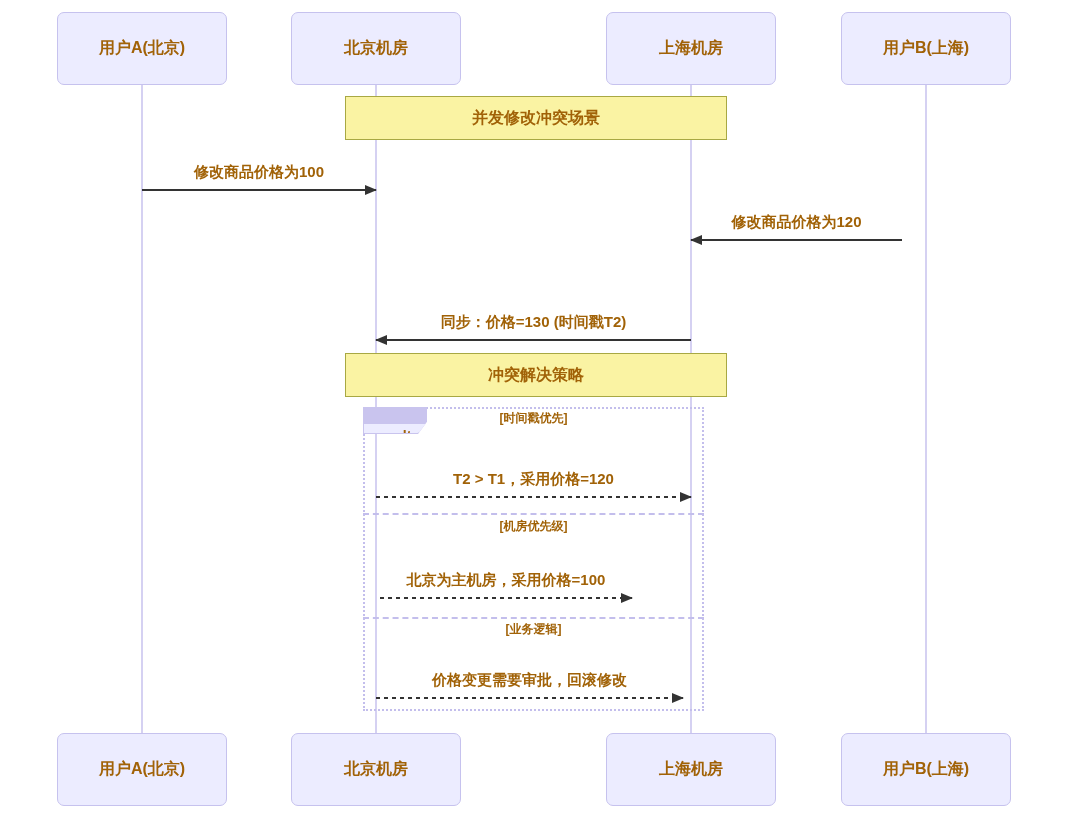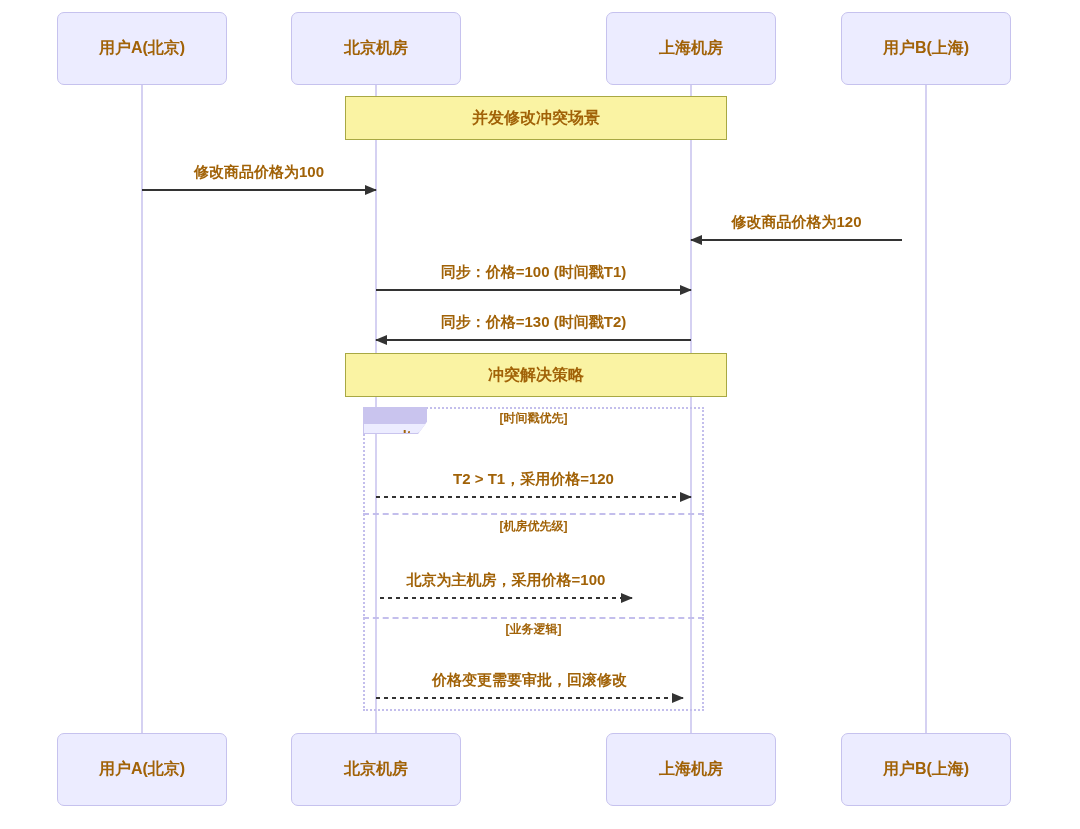--- a/index.html
+++ b/index.html
@@ -97,26 +97,20 @@
       </div>
   </div>
 
   <div class="msg" style="left:691px;top:209px;width:211px">
     <div class="label">修改商品价格为120</div>
     <div class="line">
         <div class="arrowhead left"></div>
       </div>
   </div>
 
-  <div class="msg" style="left:376px;top:259px;width:315px">
-    <div class="label">同步：价格=100 (时间戳T1)</div>
-    <div class="line">
-        <div class="arrowhead right"></div>
-      </div>
-  </div>
 
   <div class="msg" style="left:376px;top:309px;width:315px">
     <div class="label">同步：价格=130 (时间戳T2)</div>
     <div class="line">
         <div class="arrowhead left"></div>
       </div>
   </div>
 
   <div class="note" style="top:353px">
     <span>冲突解决策略</span>

